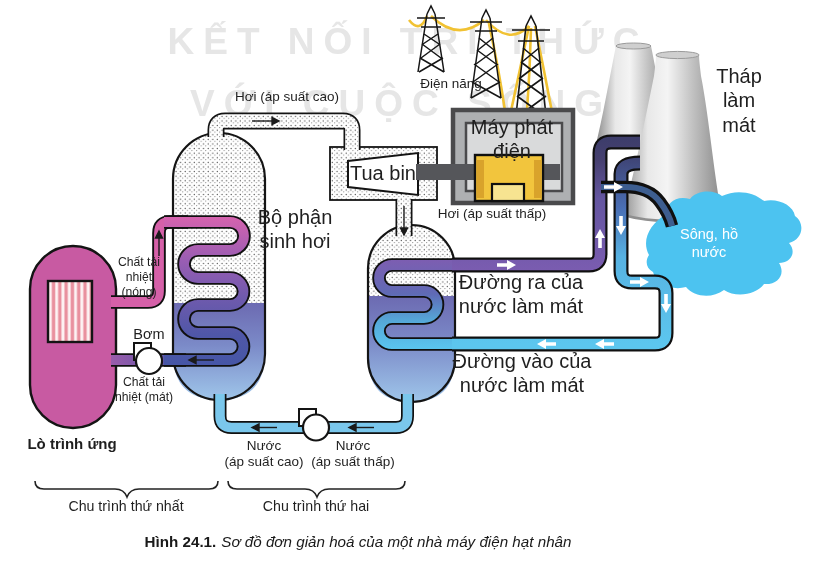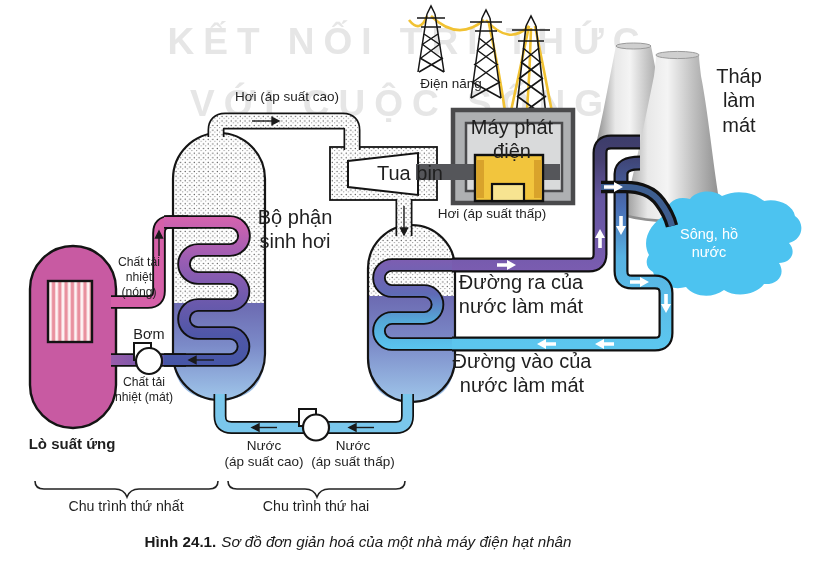--- a/index.html
+++ b/index.html
@@ -249,37 +249,37 @@
       <path d="M228,481 Q228,489 237,489 L305,489 Q314,489 317,497 Q320,489 329,489 L396,489 Q405,489 405,481"></path>
     </g>
   </svg>
 
   <div class="lbl" style="left:287px;top:97px;">Hơi (áp suất cao)</div>
   <div class="lbl" style="left:451px;top:84px;">Điện năng</div>
   <div class="lbl big" style="left:512px;top:139px;">Máy phát
 điện</div>
   <div class="lbl big" style="left:739px;top:101px;">Tháp làm
 mát</div>
-  <div class="lbl big" style="left:383px;top:173px;margin-left:27px;">Tua bin</div>
+  <div class="lbl big" style="left:383px;top:173px;">Tua bin</div>
   <div class="lbl" style="left:492px;top:214px;">Hơi (áp suất thấp)</div>
   <div class="lbl white" style="left:709px;top:244px;">Sông, hồ
 nước</div>
   <div class="lbl big" style="left:295px;top:229px;">Bộ phận
 sinh hơi</div>
   <div class="lbl big" style="left:521px;top:294px;">Đường ra của
 nước làm mát</div>
   <div class="lbl big" style="left:522px;top:373px;">Đường vào của
 nước làm mát</div>
   <div class="lbl small" style="left:139px;top:277px;">Chất tải
 nhiệt
 (nóng)</div>
   <div class="lbl" style="left:149px;top:335px;font-size:14.5px;">Bơm</div>
   <div class="lbl small" style="left:144px;top:390px;">Chất tải
 nhiệt (mát)</div>
-  <div class="lbl bold" style="left:72px;top:444px;">Lò suất ứng</div>
+  <div class="lbl bold" style="left:72px;top:444px;">Lò trình ứng</div>
   <div class="lbl" style="left:264px;top:454px;">Nước
 (áp suất cao)</div>
   <div class="lbl" style="left:353px;top:454px;">Nước
 (áp suất thấp)</div>
   <div class="lbl" style="left:126px;top:507px;font-size:14.2px;">Chu trình thứ nhất</div>
   <div class="lbl" style="left:316px;top:507px;font-size:14.2px;">Chu trình thứ hai</div>
 
   <div id="caption">
     <span class="fig">Hình 24.1.</span><span class="txt">Sơ đồ đơn giản hoá của một nhà máy điện hạt nhân</span>
   </div>

